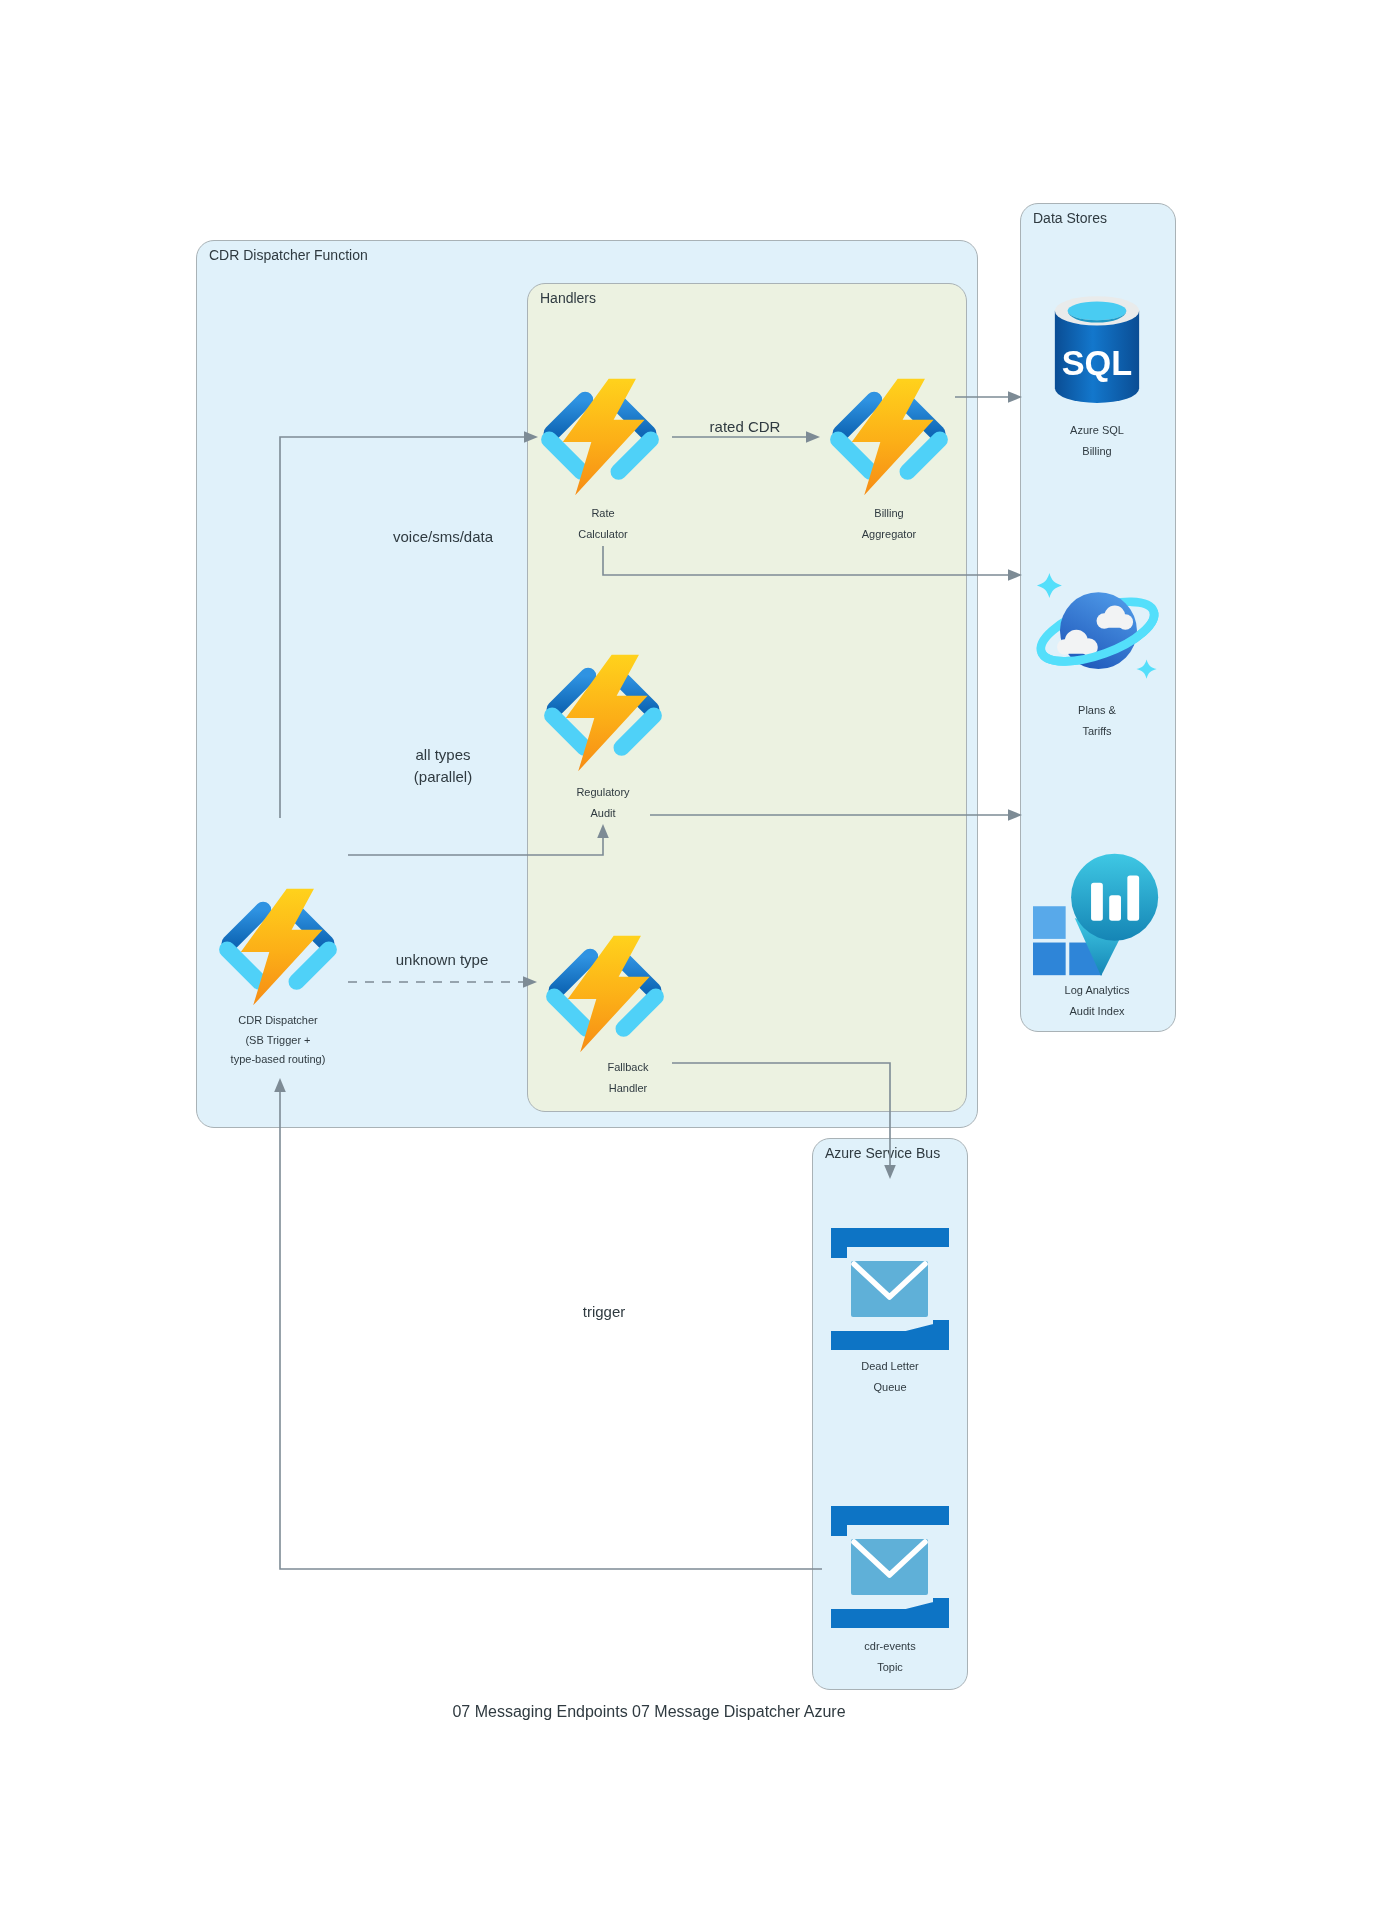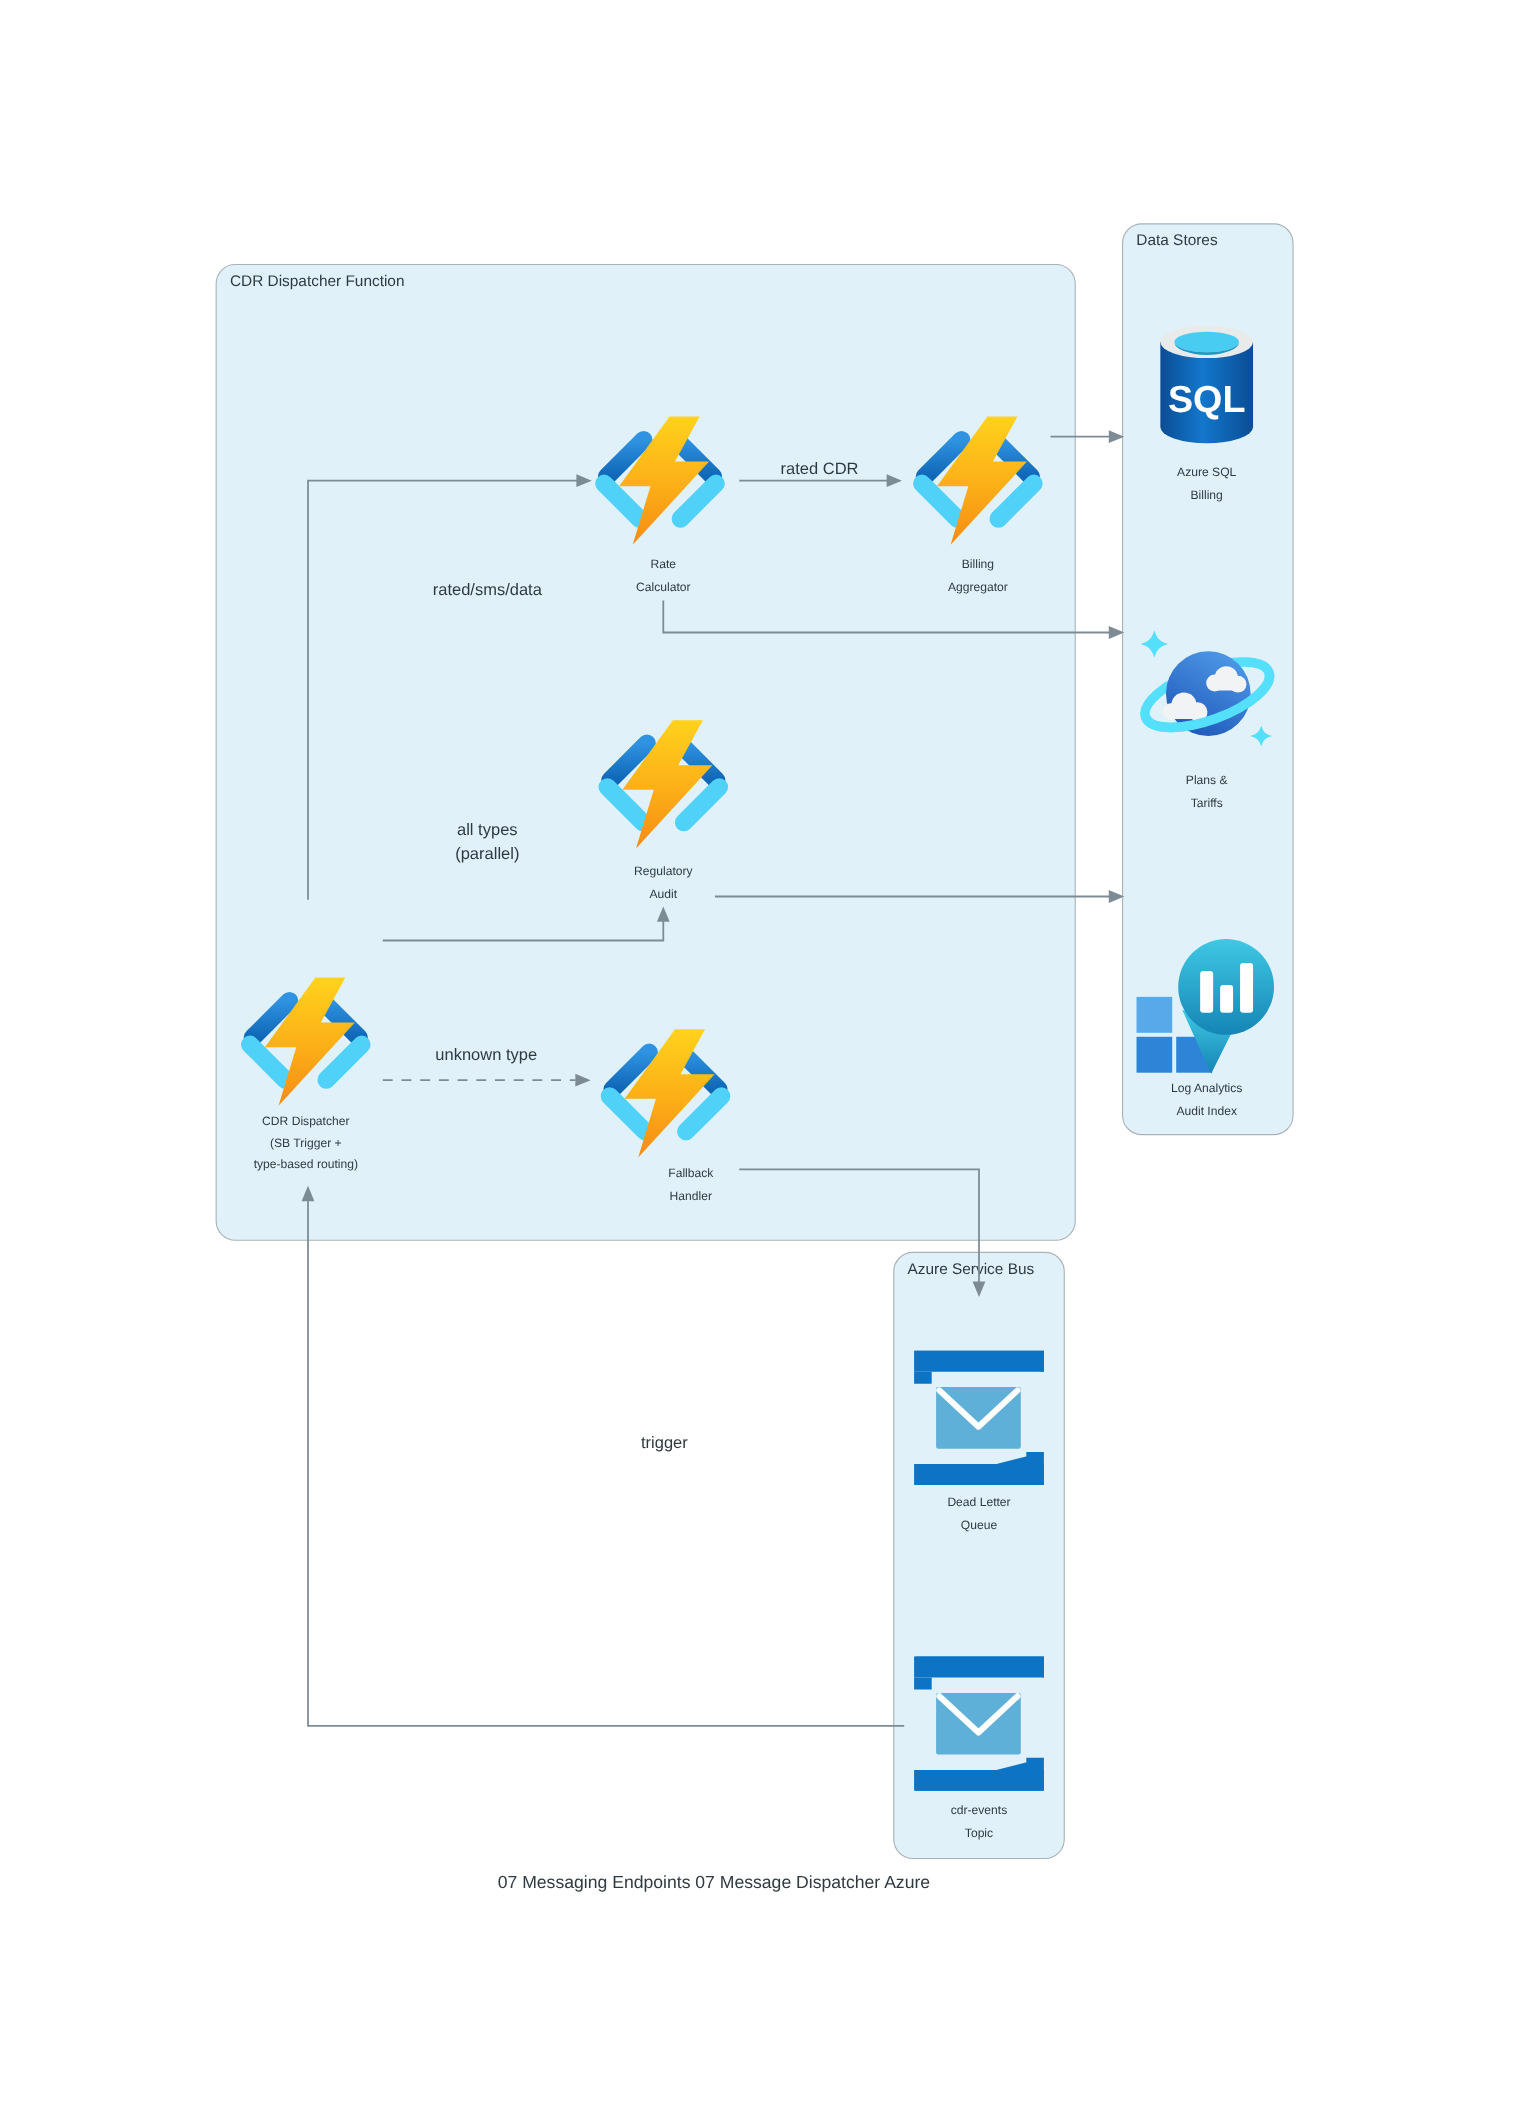--- a/index.html
+++ b/index.html
@@ -80,20 +80,23 @@
         <path d="M8,109 H126 V128 H8 Z" style="fill:var(--bracket-blue)"></path>
         <rect x="28" y="39" width="77" height="56" rx="2" style="fill:var(--envelope-blue)"></rect>
         <polyline points="31,42 66.5,75 102,42" fill="none" stroke="#ffffff" stroke-width="5.5" stroke-linecap="round" stroke-linejoin="round"></polyline>
       </symbol>
     </defs>
   </svg>
 
   <div class="box blue" style="left:196px;top:240px;width:782px;height:888px;">
     <div class="box-title">CDR Dispatcher Function</div>
   </div>
+  <div class="box green" style="left:527px;top:283px;width:440px;height:829px;">
+    <div class="box-title">Handlers</div>
+  </div>
   <div class="box blue" style="left:1020px;top:203px;width:156px;height:829px;">
     <div class="box-title">Data Stores</div>
   </div>
   <div class="box blue" style="left:812px;top:1138px;width:156px;height:552px;">
     <div class="box-title">Azure Service Bus</div>
   </div>
 
   <svg id="wires" width="1378" height="1930">
     <path d="M280,818 V437 H525"></path>
     <polygon points="538,437 524,431.2 524,442.8"></polygon>
@@ -220,21 +223,21 @@
   </div>
 
   <svg class="icon" style="left:823px;top:1500px;" width="134" height="134">
       <use href="#sym-queue"></use>
     </svg>
   <div class="nlabel" style="left:890px;top:1636px;">
     <div>cdr-events</div>
       <div>Topic</div>
   </div>
 
-  <div class="elabel" style="left:443px;top:526px;">rated/sms/data</div>
+  <div class="elabel" style="left:443px;top:526px;">voice/sms/data</div>
   <div class="elabel" style="left:745px;top:416px;">rated CDR</div>
   <div class="elabel" style="left:443px;top:744px;">
     <div>all types</div>
       <div>(parallel)</div>
   </div>
   <div class="elabel" style="left:442px;top:949px;">unknown type</div>
   <div class="elabel" style="left:604px;top:1301px;">trigger</div>
 
   <div class="caption">07 Messaging Endpoints 07 Message Dispatcher Azure</div>
 

